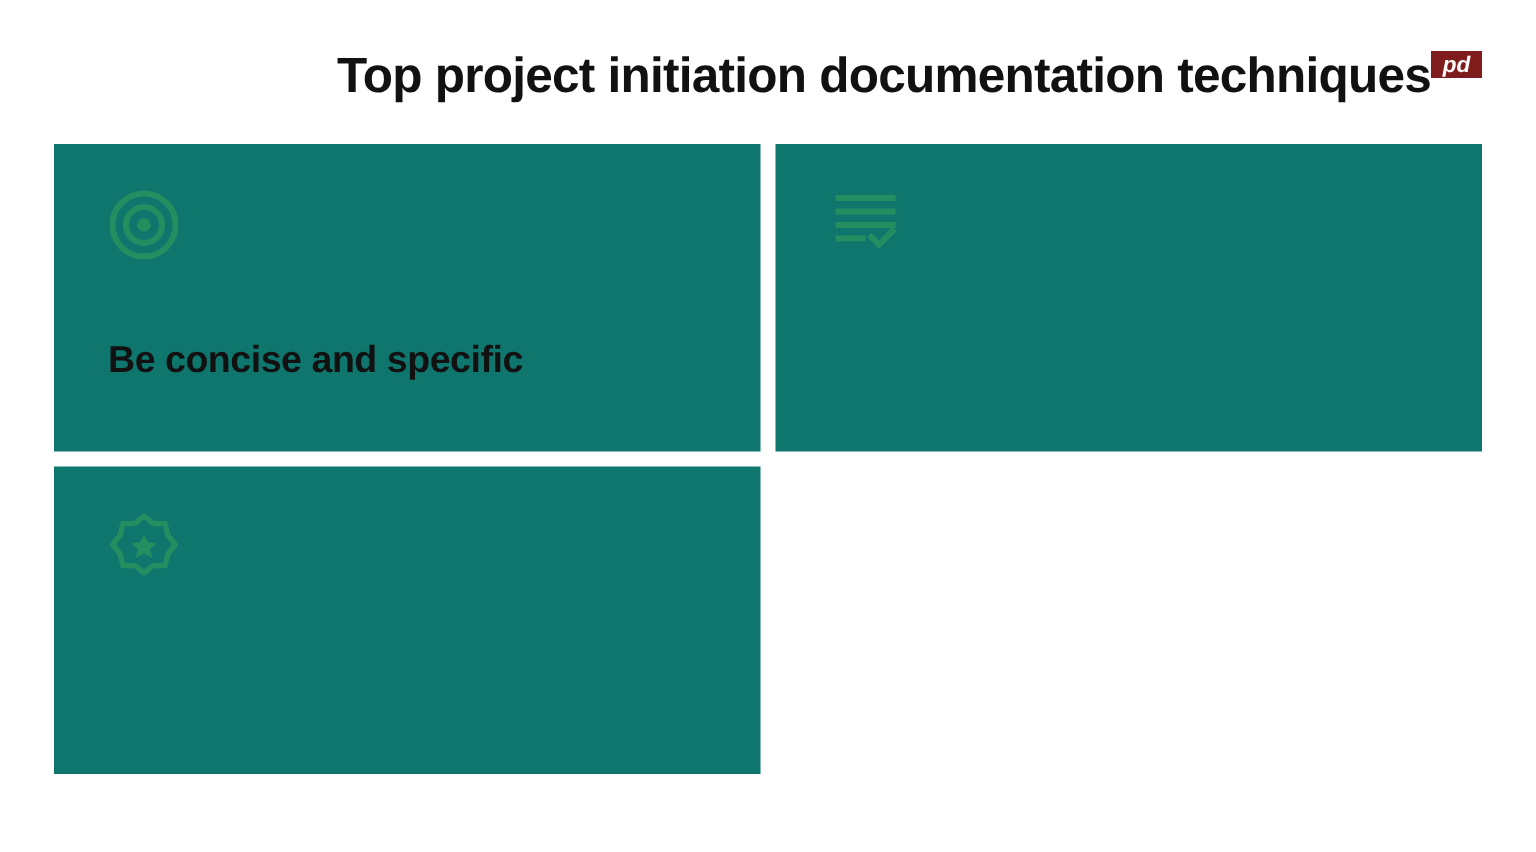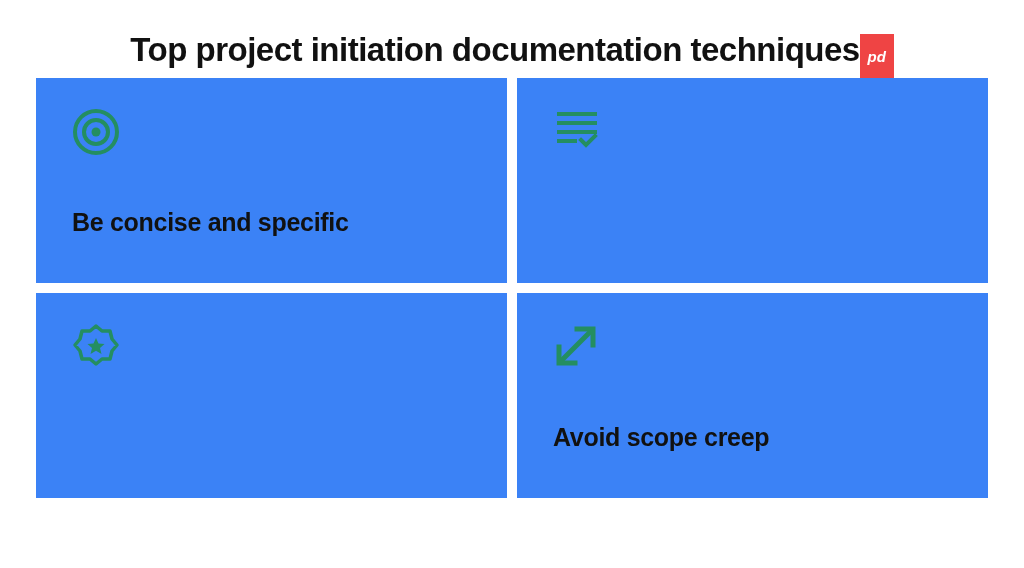--- a/index.html
+++ b/index.html
@@ -11,36 +11,37 @@
     body {
       font-family: -apple-system, BlinkMacSystemFont, 'Segoe UI', Helvetica, Arial, sans-serif;
       background: #ffffff;
       width: 1024px;
       height: 568px;
       padding: 32px 36px;
     }
     
     .header {
       display: flex;
-      justify-content: center;
+      justify-content: flex-end;
       align-items: flex-start;
+      margin-bottom: 28px;
     }
     
     .title {
       font-size: 33px;
       font-weight: 800;
       color: #111111;
       letter-spacing: -0.5px;
       line-height: 1.1;
     }
     
     .logo {
       width: 34px;
-      height: 44px;
-      background: #ef4444;
+      height: 18px;
+      background: #7f1d1d;
       display: flex;
       align-items: center;
       justify-content: center;
       flex-shrink: 0;
       margin-top: 2px;
     }
     
     .logo-text {
       color: #ffffff;
       font-size: 15px;
@@ -48,21 +49,21 @@
       font-style: italic;
     }
     
     .grid {
       display: grid;
       grid-template-columns: 1fr 1fr;
       gap: 10px;
     }
     
     .card {
-      background: #3b82f6;
+      background: #0f766e;
       padding: 30px 36px 36px 36px;
       display: flex;
       flex-direction: column;
       height: 205px;
     }
     
     .card-icon {
       height: 50px;
       display: flex;
       align-items: flex-start;
@@ -117,24 +118,14 @@
 
   <div class="card">
     <div class="card-icon">
       <svg width="48" height="48" viewBox="0 0 48 48" fill="none">
         <path d="M24 3 L30 8 L38 8 L40 16 L45 22 L40 28 L38 36 L30 36 L24 41 L18 36 L10 36 L8 28 L3 22 L8 16 L10 8 L18 8 Z" stroke="#248e61" stroke-width="3.5" fill="none" stroke-linejoin="round"></path>
         <path d="M24 15 L26.5 20.5 L32.5 21 L28 25 L29.5 31 L24 27.8 L18.5 31 L20 25 L15.5 21 L21.5 20.5 Z" fill="#248e61"></path>
       </svg>
     </div>
   </div>
 
-  <div class="card">
-    <div class="card-icon">
-      <svg width="46" height="46" viewBox="0 0 46 46" fill="none">
-        <line x1="8" y1="38" x2="38" y2="8" stroke="#248e61" stroke-width="5"></line>
-        <path d="M24 6 L40 6 L40 22" stroke="#248e61" stroke-width="5" fill="none" stroke-linecap="square"></path>
-        <path d="M6 24 L6 40 L22 40" stroke="#248e61" stroke-width="5" fill="none" stroke-linecap="square"></path>
-      </svg>
-    </div>
-    <div class="card-label">Avoid scope creep</div>
-  </div>
 
 </div>
 
 </body></html>

